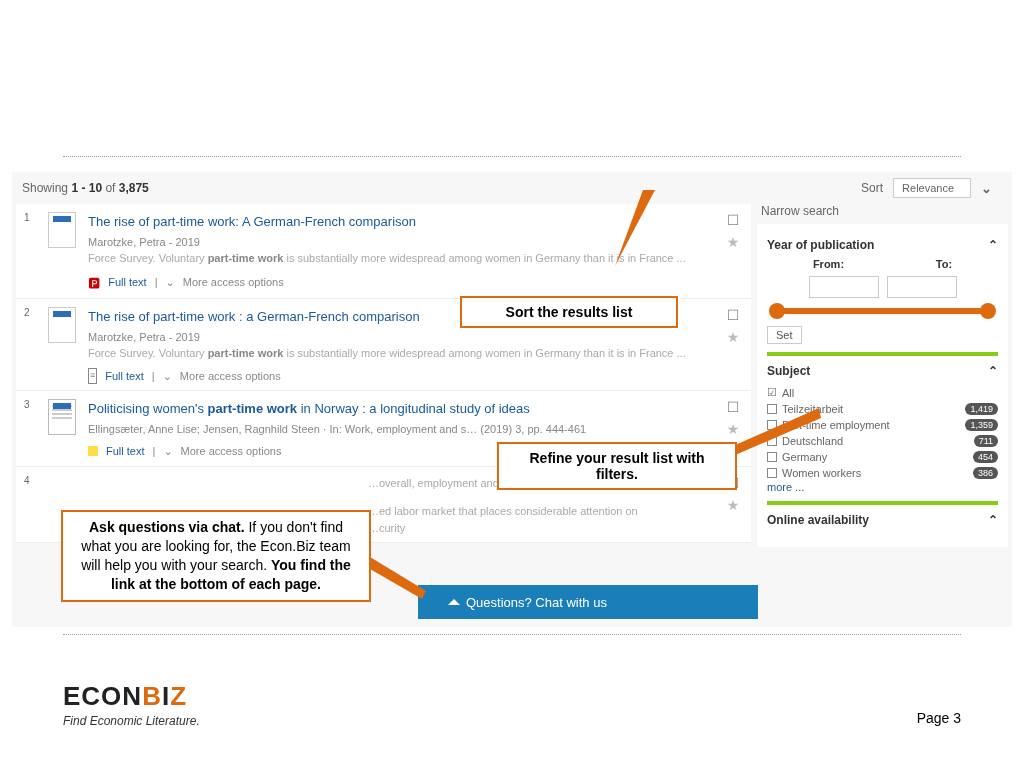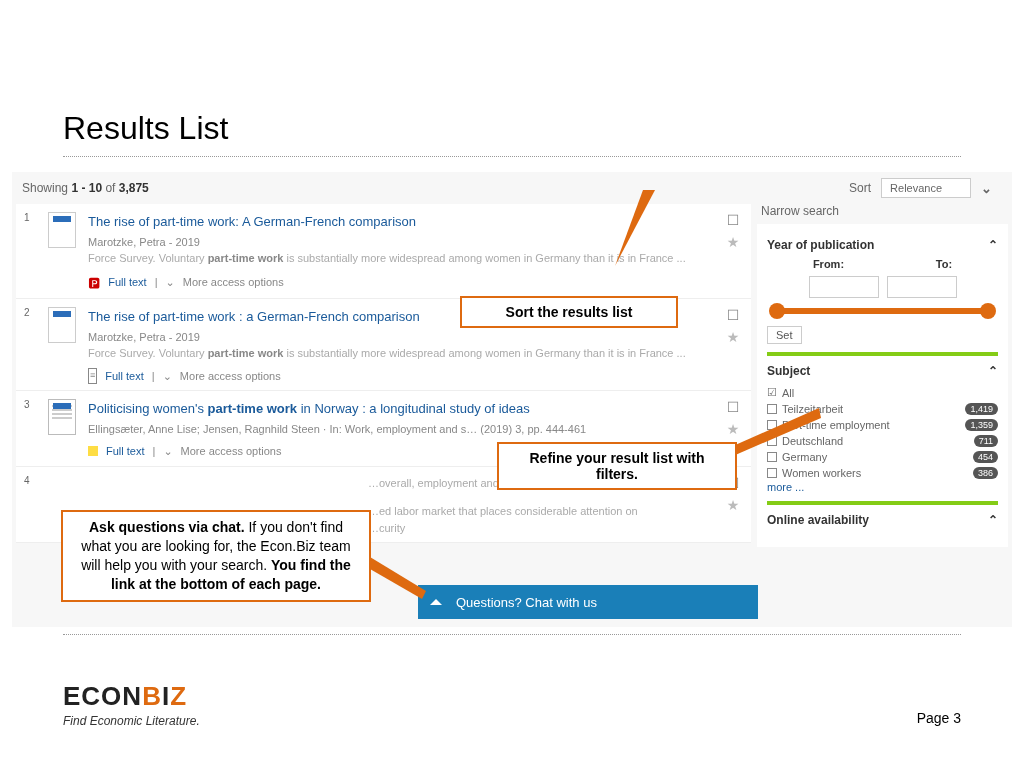--- a/index.html
+++ b/index.html
@@ -3,21 +3,21 @@
 <meta charset="utf-8">
 <style>
 * { box-sizing: border-box; margin: 0; padding: 0; }
 body { font-family: Arial, Helvetica, sans-serif; background: #fff; width: 1024px; height: 768px; overflow: hidden; position: relative; }
 .slide { position: relative; width: 1024px; height: 768px; background: #fff; }
 .title { position: absolute; top: 110px; left: 63px; font-size: 32px; color: #000; font-weight: 400; }
 .dotrule { position: absolute; left: 63px; right: 63px; border-bottom: 1px dotted #999; }
 .results-area { position: absolute; top: 172px; left: 12px; width: 1000px; height: 455px; background: #f7f7f7; overflow: hidden; }
 .results-header { display: flex; align-items: center; justify-content: space-between; padding: 6px 10px; color: #666; font-size: 12px; }
 .sort-wrap { display: flex; align-items: center; gap: 10px; margin-right: 10px; }
-.sort-select { background: #fff; border: 1px solid #ccc; padding: 3px 28px 3px 8px; font-size: 11px; color: #666; position: relative; }
+.sort-select { background: #fff; border: 1px solid #ccc; padding: 3px 16px 3px 8px; font-size: 11px; color: #666; position: relative; }
 .sort-chev { color: #666; font-size: 13px; font-weight: bold; }
 .main-row { display: flex; gap: 6px; padding: 0 4px; }
 .results-col { flex: 0 0 735px; }
 .sidebar { flex: 1; background: #fff; padding: 6px 10px; font-size: 12px; }
 .nsearch { color: #666; font-size: 12px; margin-bottom: 6px; padding-left: 4px; }
 .result-item { background: #fff; border-bottom: 1px solid #eee; padding: 8px 8px 6px 8px; display: flex; gap: 10px; }
 .ri-num { width: 14px; font-size: 10px; color: #666; }
 .ri-thumb { width: 30px; }
 .thumb-book { width: 28px; height: 36px; background: #fff; border: 1px solid #ccc; position: relative; }
 .thumb-book::before { content:""; position:absolute; top:3px; left:4px; width:18px; height:6px; background:#2b6db9; font-size:7px; }
@@ -39,35 +39,34 @@
 .slider-bar { position: relative; height: 6px; background: #de6a10; border-radius: 3px; margin: 10px 8px 12px; }
 .slider-bar .knob{ position:absolute; top:-5px; width:16px; height:16px; border-radius:50%; background:#de6a10; }
 .setbtn { border:1px solid #ccc; background:#fff; padding:2px 8px; font-size:11px; color:#555; }
 .facet-row { display: flex; justify-content: space-between; align-items: center; font-size: 11px; color: #666; padding: 2px 0; }
 .facet-row .lab { display: flex; align-items: center; gap: 5px; }
 .facet-row .cb { width:10px; height:10px; border:1px solid #888; }
 .facet-row .count { background:#555; color:#fff; font-size:9px; padding:1px 5px; border-radius:6px; }
 .more { color:#1a5a9a; font-size:11px; }
 .callout { position: absolute; background: #fff; border: 2px solid #de6a10; padding: 6px 12px; font-size: 14px; color: #000; text-align: center; z-index: 10; }
 .callout b { font-weight: bold; }
-.chatbar { position: absolute; left: 418px; top: 585px; width: 340px; height: 34px; background: #1a7fb8; color: #fff; display: flex; align-items: center; padding: 0 12px; font-size: 13px; gap: 14px; z-index: 5; }
+.chatbar { position: absolute; left: 418px; top: 585px; width: 340px; height: 34px; background: #1a7fb8; color: #fff; display: flex; align-items: center; padding: 0 30px; font-size: 13px; gap: 6px; z-index: 5; }
 .chev-up { width: 0; height: 0; border-left: 6px solid transparent; border-right: 6px solid transparent; border-bottom: 6px solid #fff; }
 .logo-wrap { position: absolute; left: 63px; top: 681px; }
 .logo { font-family: Arial; font-weight: 700; letter-spacing: 1px; font-size: 26px; color: #222; }
 .logo .accent{ color:#de6a10; }
 .tagline { font-style: italic; font-size: 12px; color: #333; margin-top: 2px; }
 .pagenum { position: absolute; right: 63px; bottom: 42px; font-size: 14px; color: #000; }
 svg.leader { position: absolute; z-index: 8; pointer-events: none; }
 </style>
 </head>
 <body>
 
 <div class="slide">
 
-  <div class="title">Results List</div>
   <div class="dotrule" style="top:156px;"></div>
 
   <div class="results-area">
     <div class="results-header">
       <div>
         <span>Showing</span>
         <b style="color:#333">1 - 10</b>
         <span>of</span>
         <b style="color:#333">3,875</b>
       </div>

